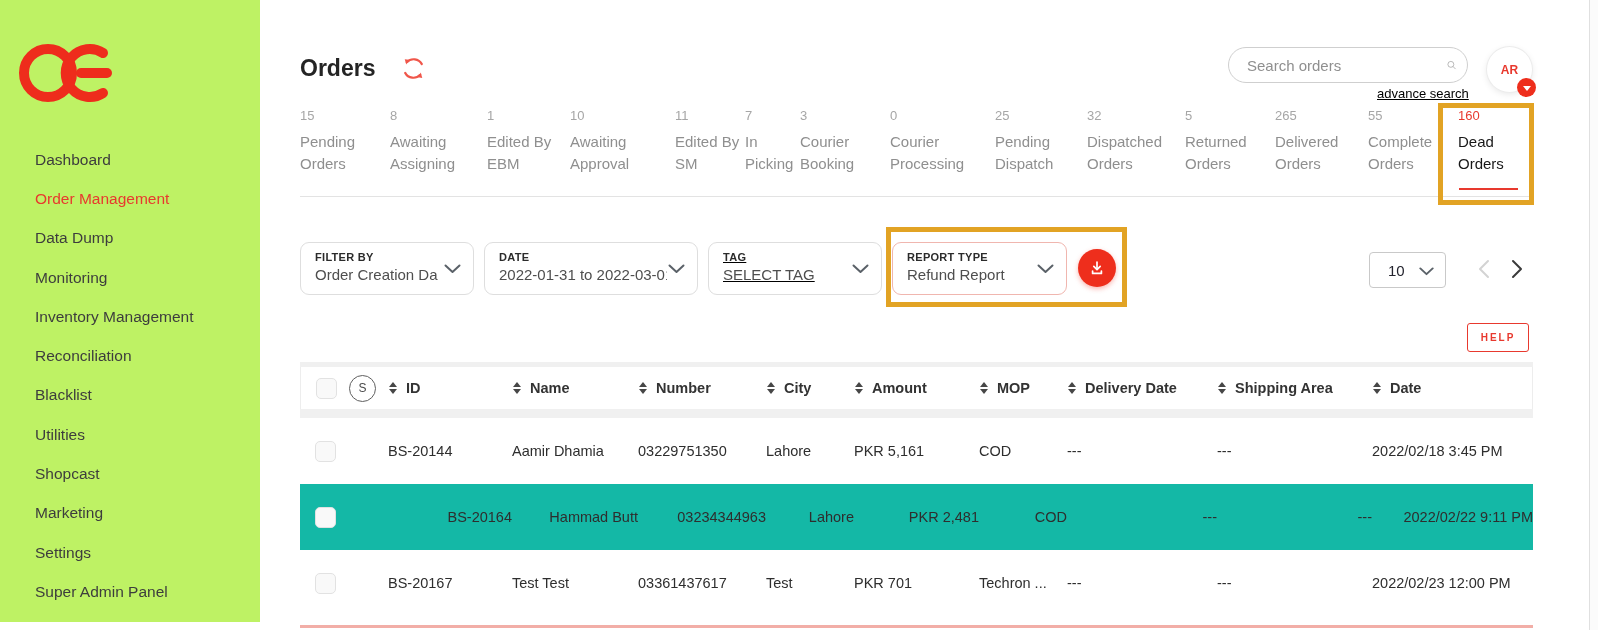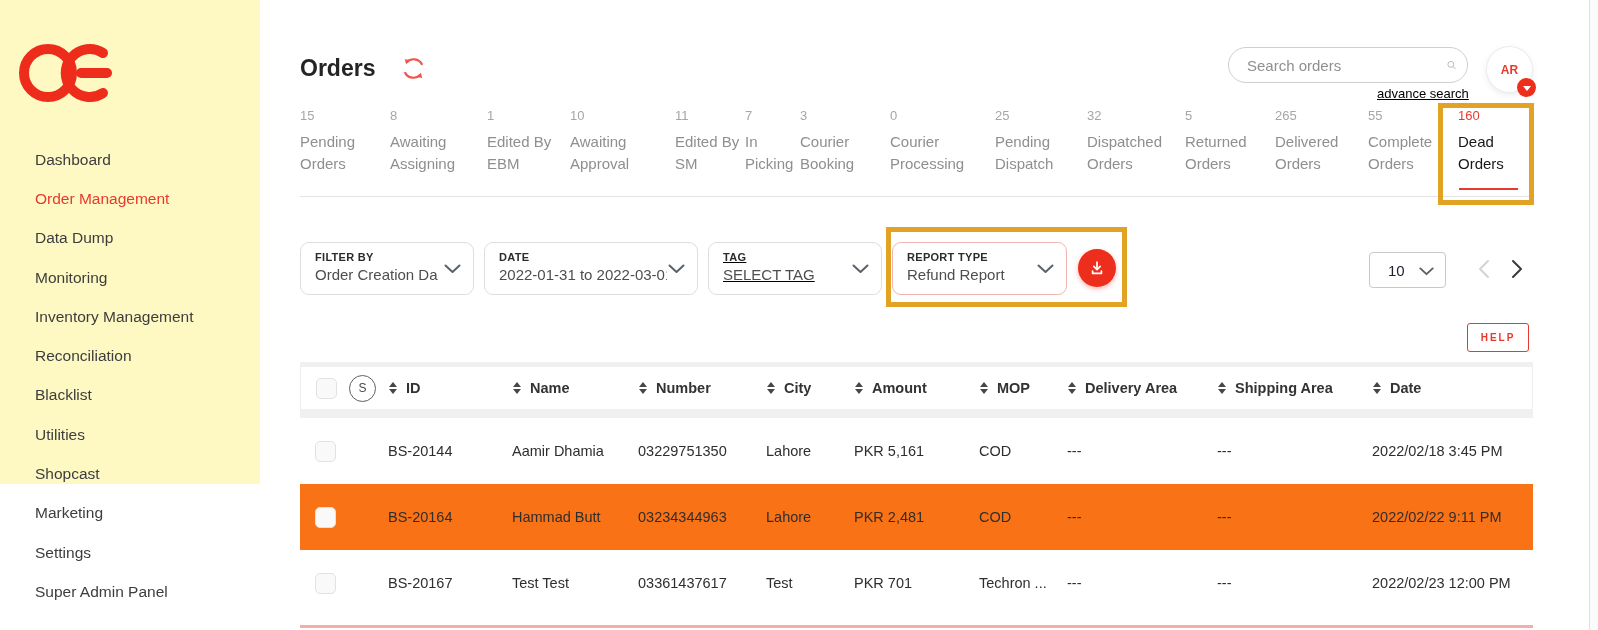--- a/index.html
+++ b/index.html
@@ -1,21 +1,21 @@
 <!DOCTYPE html>
 <html><head>
 <meta charset="utf-8">
 <style>
   * { margin:0; padding:0; box-sizing:border-box; }
   html,body { width:1598px; height:630px; }
   body { font-family:"Liberation Sans", sans-serif; background:#fff; overflow:hidden; }
   .screen { position:relative; width:1598px; height:630px; background:#fff; overflow:hidden; }
 
   
-  .sidebar { position:absolute; left:0; top:0; width:260px; height:484px; background:#fef9c3; }
+  .sidebar { position:absolute; left:0; top:0; width:260px; height:622px; background:#bef264; }
   .logo { position:absolute; left:18px; top:32px; }
   .menu { position:absolute; left:35px; top:140px; list-style:none; }
   .menu li { height:39.3px; display:flex; align-items:center; font-size:15.5px; color:#3d3d3d; cursor:pointer; }
   .menu li.active span { color:#e8392e; }
 
   
   .page-title-row { position:absolute; left:300px; top:55px; display:flex; align-items:center; gap:26px; }
   .page-title { font-size:23px; font-weight:700; color:#242424; }
   .refresh-btn { display:flex; align-items:center; cursor:pointer; }
 
@@ -82,21 +82,21 @@
     font-family:"Liberation Sans", sans-serif; }
 
   
   .table { position:absolute; left:300px; top:362px; width:1233px; }
   .strip { height:5px; background:#f0f0f0; }
   .gap { height:9px; background:#f0f0f0; }
   .thead, .trow { display:grid; grid-template-columns:88px 124px 126px 128px 88px 125px 88px 150px 155px 1fr;
     align-items:center; background:#fff; }
   .thead { height:42px; border-left:1px solid #ededed; border-right:1px solid #ededed; }
   .trow { height:66px; }
-  .trow.alt { background:#f97316; }
+  .trow.alt { background:#14b8a6;text-align:right; }
   .ck-cell { padding-left:15px; display:flex; align-items:center; gap:12px; }
   .checkbox { width:21px; height:21px; border-radius:5px; background:#f9f9f9; border:1px solid #e2e2e2; cursor:pointer; }
   .s-circle { width:27px; height:27px; border-radius:50%; border:1.5px solid #5f5f5f; display:flex;
     align-items:center; justify-content:center; font-size:12px; color:#4a4a4a; }
   .th { display:flex; align-items:center; gap:9px; font-size:14.5px; font-weight:600; color:#333; cursor:pointer; }
   .sort { display:flex; flex-direction:column; gap:2px; }
   .tri-up { width:0; height:0; border-left:4.5px solid transparent; border-right:4.5px solid transparent;
     border-bottom:5px solid #474747; }
   .tri-down { width:0; height:0; border-left:4.5px solid transparent; border-right:4.5px solid transparent;
     border-top:5px solid #474747; }
@@ -368,21 +368,21 @@
             <span class="tri-up"></span>
             <span class="tri-down"></span>
           </span>
         <span>MOP</span>
       </div>
       <div class="th">
         <span class="sort">
             <span class="tri-up"></span>
             <span class="tri-down"></span>
           </span>
-        <span>Delivery Area</span>
+        <span>Delivery Date</span>
       </div>
       <div class="th">
         <span class="sort">
             <span class="tri-up"></span>
             <span class="tri-down"></span>
           </span>
         <span>Shipping Area</span>
       </div>
       <div class="th">
         <span class="sort">

